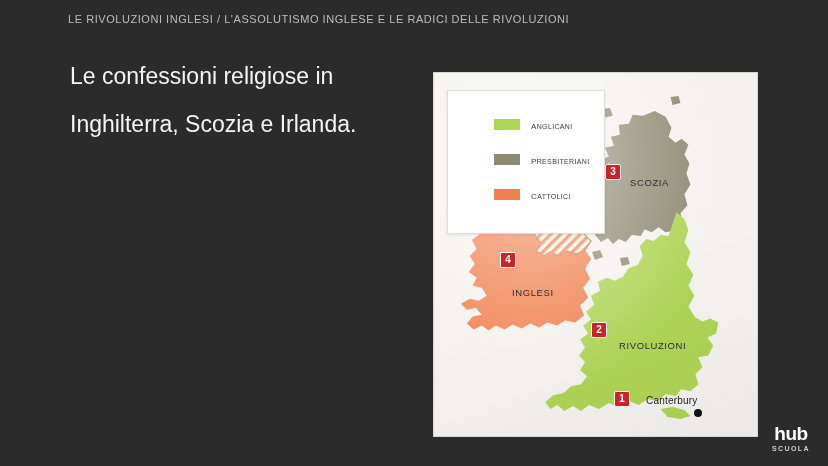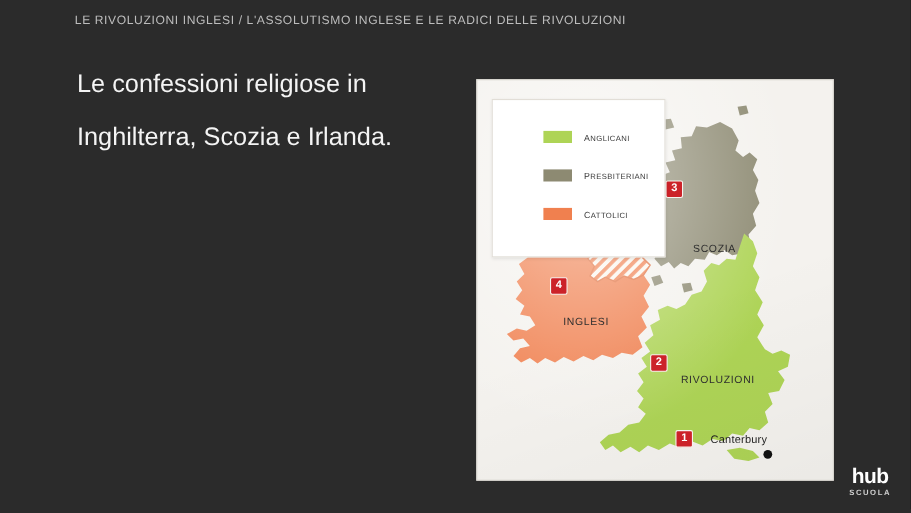--- a/index.html
+++ b/index.html
@@ -104,21 +104,21 @@
 
   
   .place-label {
     position: absolute;
     font-size: 9.5px;
     color: #2e2e2e;
     letter-spacing: 0.6px;
     white-space: nowrap;
     z-index: 5;
   }
-  #label-scozia      { left: 196px; top: 104px; margin-top: 44px; }
+  #label-scozia      { left: 196px; top: 104px; }
   #label-irlanda     { left: 78px;  top: 214px; }
   #label-inghilterra { left: 185px; top: 267px; }
   #label-canterbury {
     position: absolute;
     left: 212px;
     top: 322px;
     font-size: 10px;
     letter-spacing: 0.2px;
     color: #232323;
     white-space: nowrap;

